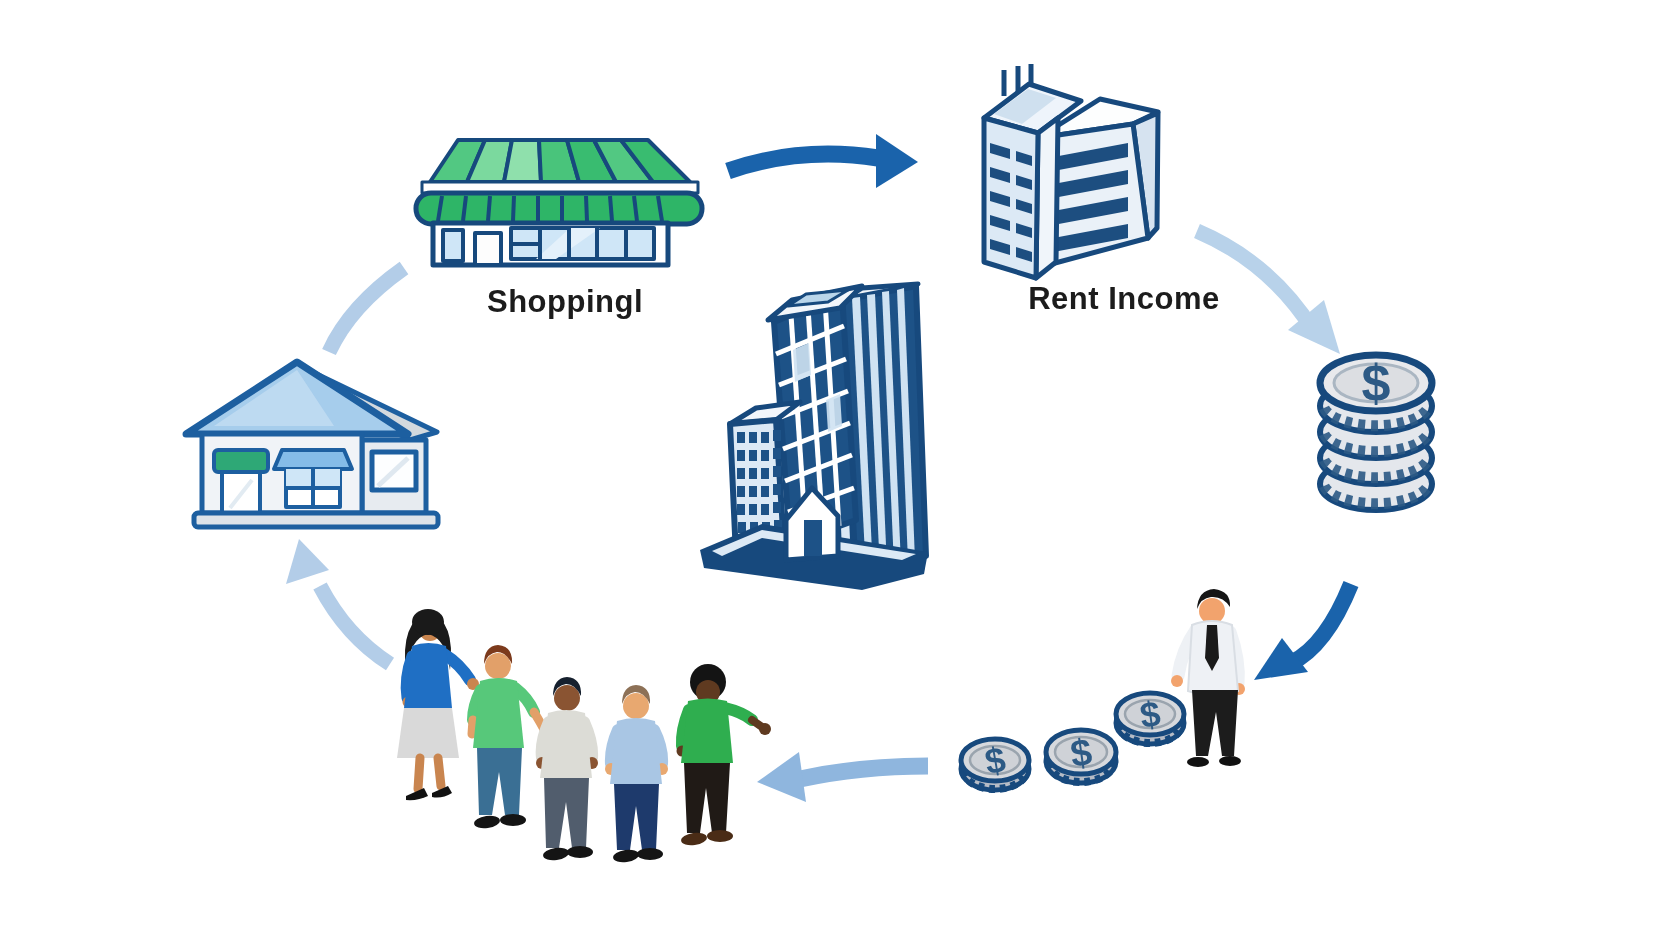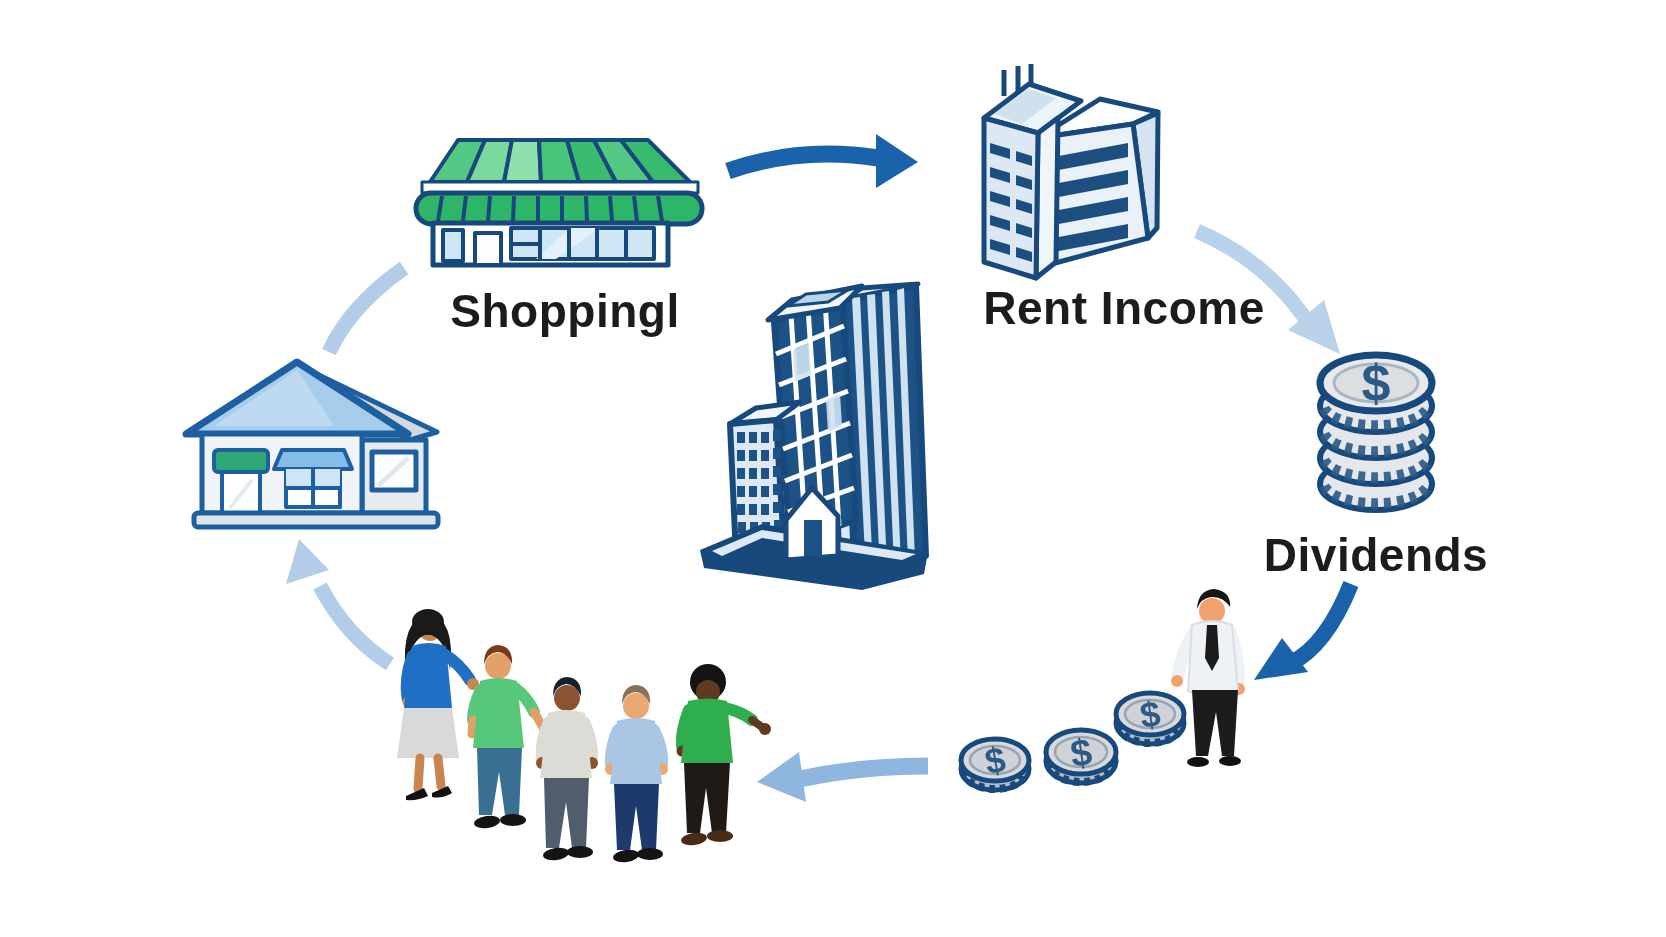--- a/index.html
+++ b/index.html
@@ -9,21 +9,21 @@
     background:#ffffff;
     overflow:hidden;
     font-family:"Liberation Sans", sans-serif;
   }
   .canvas svg{position:absolute;left:0;top:0;}
   .node-label{
     position:absolute;
     transform:translateX(-50%);
     font-weight:bold;
     color:#1c1c1c;
-    font-size:46px;
+    font-size:31px;
     letter-spacing:0.5px;
     white-space:nowrap;
     user-select:none;
   }
   .node-label.big{font-size:48px;letter-spacing:1px;}
 </style>
 </head>
 <body>
 
 <div class="canvas">
@@ -345,16 +345,15 @@
     <polygon points="786,520 812,488 838,516 838,556 786,560" fill="#ffffff" stroke="#17497d" stroke-width="5"></polygon>
     <rect x="804" y="520" width="18" height="36" fill="#1d5287"></rect>
   </g>
 
 </svg>
 
 <div class="node-label" style="left:565px; top:284px;">Shoppingl</div>
 
 <div class="node-label" style="left:1124px; top:281px;">Rent Income</div>
 
-<div class="node-label" style="left:1376px; top:528px;">Dividends</div>
 
 
 </div>
 
 </body></html>

